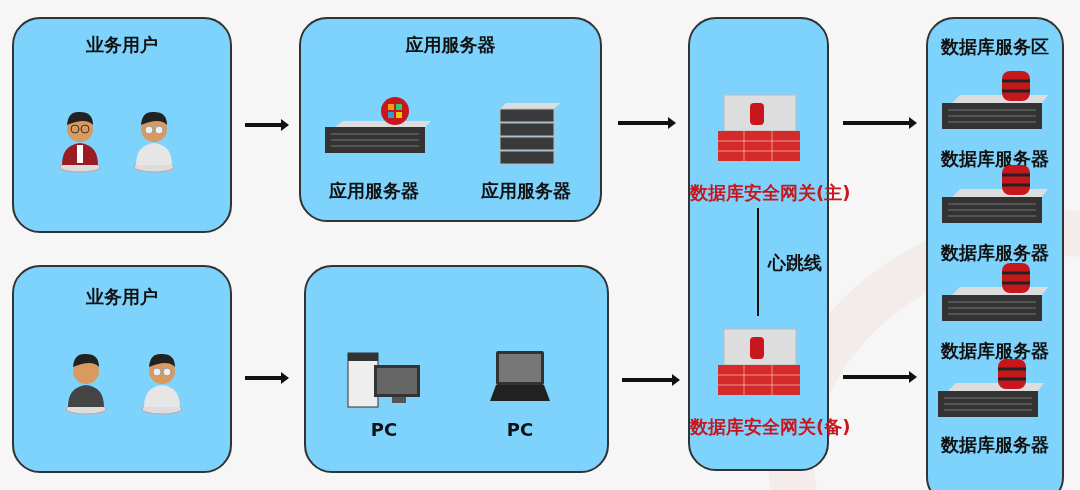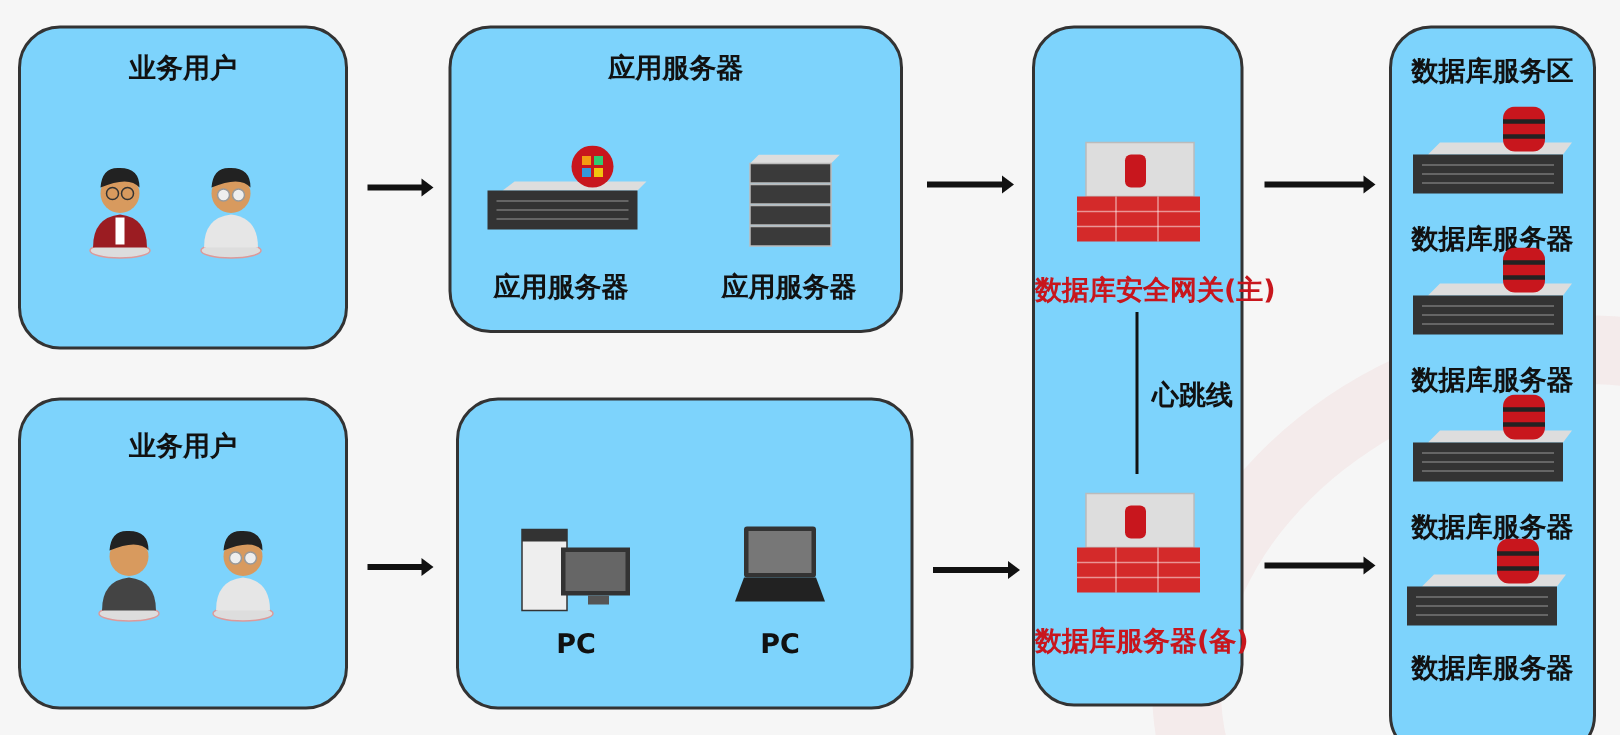--- a/index.html
+++ b/index.html
@@ -126,21 +126,21 @@
       <rect x="8" y="2" width="72" height="36" fill="#ddd" stroke="#bbb"></rect>
       <rect x="34" y="10" width="14" height="22" rx="4" fill="#c8161d"></rect>
       <rect x="2" y="38" width="82" height="30" fill="#d42a2a"></rect>
       <g stroke="#fff" stroke-opacity=".5">
         <line x1="2" y1="48" x2="84" y2="48"></line>
         <line x1="2" y1="58" x2="84" y2="58"></line>
         <line x1="28" y1="38" x2="28" y2="68"></line>
         <line x1="56" y1="38" x2="56" y2="68"></line>
       </g>
     </svg>
-  <div class="lbl red" style="left:0;width:137px;top:396px;">数据库服务器(备)</div>
+  <div class="lbl red" style="left:0;width:137px;top:396px;">数据库安全网关(备)</div>
 </div>
 <div class="arrow" style="left:843px;top:121px;width:68px;"></div>
 <div class="arrow" style="left:843px;top:375px;width:68px;"></div>
 
 <div class="box" style="left:926px;top:17px;width:138px;height:488px;">
   <div class="title" style="top:16px;">数据库服务区</div>
   <svg class="ico" style="left:10px;top:52px" width="112" height="62" viewBox="0 0 112 62">
       <polygon points="14,32 104,32 110,24 22,24" fill="#ddd"></polygon>
       <rect x="4" y="32" width="100" height="26" fill="#333"></rect>
       <g stroke="#777">

